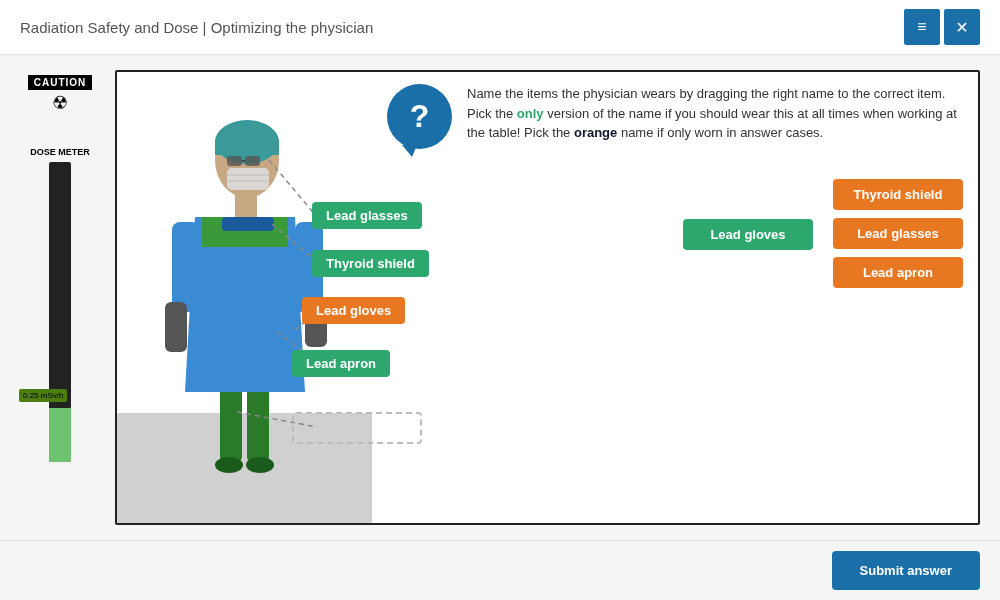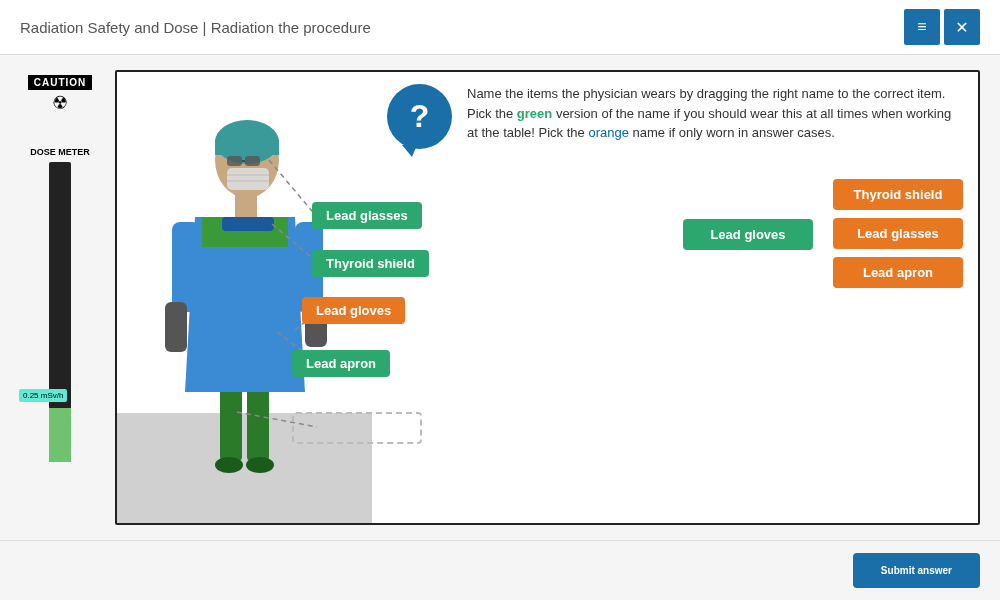--- a/index.html
+++ b/index.html
@@ -96,21 +96,21 @@
       background: #6fc26f;
       position: absolute;
       bottom: 0;
       left: 0;
       border-radius: 0 0 2px 2px;
     }
     .dose-label {
       position: absolute;
       left: -30px;
       bottom: 60px;
-      background: #5eead4;
+      background: #4d7c0f;
       color: #000;
       font-size: 8px;
       padding: 2px 4px;
       white-space: nowrap;
       border-radius: 2px;
     }
     .dose-lines {
       position: absolute;
       bottom: 0;
       left: 0;
@@ -169,21 +169,21 @@
       border-right: 5px solid transparent;
       border-top: 12px solid #1a6fa8;
     }
 
     .instruction-text {
       font-size: 13px;
       color: #333;
       line-height: 1.5;
     }
     .instruction-text .green { color: #2ca86e; font-weight: bold; }
-    .instruction-text .orange { color: #0369a1; font-weight: normal; }
+    .instruction-text .orange { color: #0f172a; font-weight: bold; }
 
     .avail-label {
       padding: 8px 16px;
       border-radius: 4px;
       font-size: 13px;
       font-weight: bold;
       cursor: grab;
       white-space: nowrap;
       text-align: center;
       min-width: 130px;
@@ -206,21 +206,21 @@
       padding: 0 20px;
       border-top: 1px solid #ddd;
       background: #f5f5f5;
     }
 
     .submit-btn {
       background: #1a6fa8;
       color: #fff;
       border: none;
       padding: 12px 28px;
-      font-size: 10px;
+      font-size: 13px;
       font-weight: bold;
       border-radius: 4px;
       cursor: pointer;
     }
 
     .abs-label {
       position: absolute;
       padding: 6px 14px;
       border-radius: 4px;
       font-size: 13px;
@@ -261,21 +261,21 @@
       flex: 1;
       display: flex;
       flex-direction: column;
       padding: 12px 15px;
     }
   </style>
 </head>
 <body>
 
 <div class="header">
-  <span class="header-title">Radiation Safety and Dose | Radiation the procedure</span>
+  <span class="header-title">Radiation Safety and Dose | Optimizing the physician</span>
   <div class="header-buttons">
     <button class="header-btn btn-menu">≡</button>
     <button class="header-btn btn-close">✕</button>
   </div>
 </div>
 
 <div class="main-content">
 
   <div class="dose-meter-panel">
     <div class="caution-label">CAUTION</div>
@@ -370,21 +370,21 @@
         </div>
       </div>
 
       <div class="right-panel">
 
         <div class="instruction-area">
           <div class="question-bubble">
             <span>?</span>
           </div>
           <div class="instruction-text">
-            <span>Name the items the physician wears by dragging the right name to the correct item. Pick the </span><span class="green">green</span><span> version of the name if you should wear this at all times when working at the table! Pick the </span><span class="orange">orange</span><span> name if only worn in answer cases.</span>
+            <span>Name the items the physician wears by dragging the right name to the correct item. Pick the </span><span class="green">only</span><span> version of the name if you should wear this at all times when working at the table! Pick the </span><span class="orange">orange</span><span> name if only worn in answer cases.</span>
           </div>
         </div>
 
         <div style="display:flex; justify-content:flex-end; gap:20px; margin-top:10px;">
           <div style="display:flex; flex-direction:column; gap:8px; margin-top:40px;">
             <div class="avail-label avail-green">Lead gloves</div>
           </div>
           <div style="display:flex; flex-direction:column; gap:8px;">
             <div class="avail-label avail-orange">Thyroid shield</div>
             <div class="avail-label avail-orange">Lead glasses</div>

